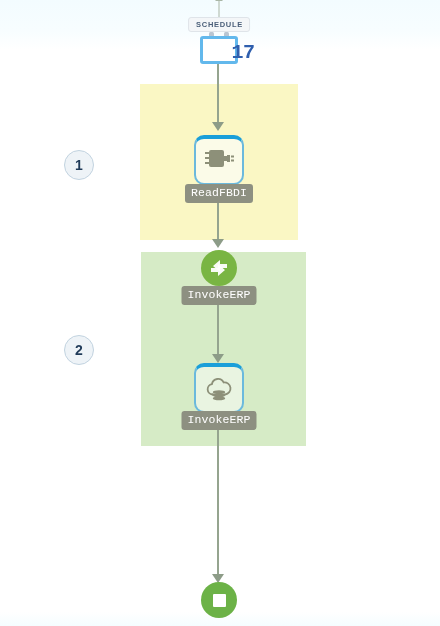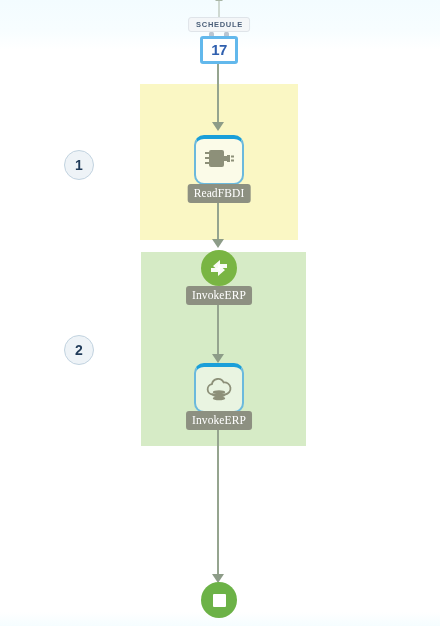--- a/index.html
+++ b/index.html
@@ -107,21 +107,21 @@
   .node-label {
     position: absolute;
     transform: translateX(-50%);
     background: #8d9081;
     color: #ffffff;
     font-size: 11.5px;
     line-height: 14px;
     padding: 2px 6px 3px 6px;
     border-radius: 3px;
     white-space: nowrap;
-    font-family: Liberation Serif, serif;
+    font-family: Liberation Mono, monospace;
     letter-spacing: 0.1px;
   }
 
   
   .sched-chip {
     position: absolute;
     left: 219px; top: 17px;
     transform: translateX(-50%);
     background: #f4f6f8;
     border: 1px solid #dfe4e9;
@@ -158,24 +158,25 @@
     border: 3px solid #62b8ec;
     border-radius: 3px;
     box-sizing: border-box;
   }
   .cal-num {
     position: absolute;
     left: 0; top: 9px;
     width: 38px;
     text-align: center;
     color: #2f5fae;
-    font-size: 15px;
+    font-size: 20px;
     font-weight: bold;
-    font-family: Liberation Sans, sans-serif;
+    font-family: Liberation Mono, monospace;
     letter-spacing: -0.5px;
+    padding-left: 24px;
   }
 
   
   .box-node {
     position: absolute;
     transform: translateX(-50%);
     width: 50px; height: 50px;
     box-sizing: border-box;
     border-radius: 10px;
     border: 2px solid #6bb9dd;

